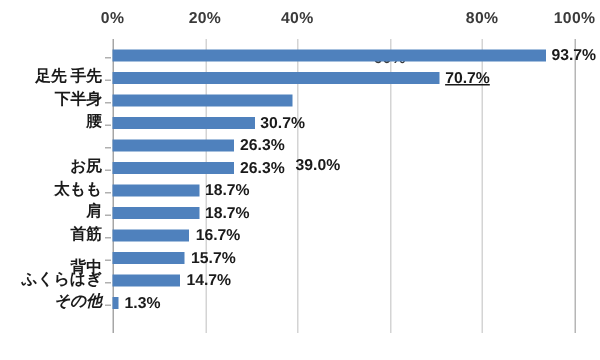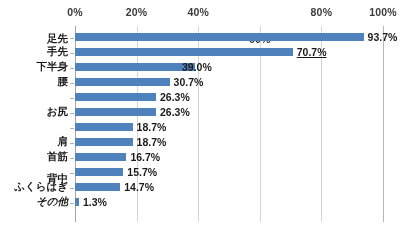--- a/index.html
+++ b/index.html
@@ -133,31 +133,32 @@
   <div id="plot-area">
       <div class="gridline axis-zero" style="left: 0px;"></div>
       <div class="gridline" style="left: 61.6px;"></div>
       <div class="gridline" style="left: 123.2px;"></div>
       <div class="gridline" style="left: 184.8px;"></div>
       <div class="gridline" style="left: 246.4px;"></div>
       <div class="gridline axis-last" style="left: 308px;"></div>
     </div>
 
   <div id="category-labels">
-      <div class="cat-label" style="top: 7px;">足先</div>
+      <div class="cat-label" style="top: 20px; text-align: center;">足先</div>
       <div class="cat-tick" style="top: 11.5px;"></div>
       <div class="cat-label" style="top: 20px;">手先</div>
       <div class="cat-tick" style="top: 26.5px;"></div>
       <div class="cat-label" style="top: 35px;">下半身</div>
       <div class="cat-tick" style="top: 41.5px;"></div>
       <div class="cat-label" style="top: 50px;">腰</div>
       <div class="cat-tick" style="top: 56.5px;"></div>
       <div class="cat-tick" style="top: 71.5px;"></div>
       <div class="cat-label" style="top: 80px;">お尻</div>
       <div class="cat-tick" style="top: 86.5px;"></div>
+      <div class="cat-label" style="top: 95px;">太もも</div>
       <div class="cat-tick" style="top: 101.5px;"></div>
       <div class="cat-label" style="top: 110px;">肩</div>
       <div class="cat-tick" style="top: 116.5px;"></div>
       <div class="cat-label" style="top: 125px;">首筋</div>
       <div class="cat-tick" style="top: 131.5px;"></div>
       <div class="cat-label" style="top: 147px; margin-left: 13px;">背中</div>
       <div class="cat-tick" style="top: 146.5px;"></div>
       <div class="cat-label" style="top: 155px;">ふくらはぎ</div>
       <div class="cat-tick" style="top: 161.5px;"></div>
       <div class="cat-label" style="top: 170px; font-style: italic;">その他</div>
@@ -168,21 +169,21 @@
       <div class="bar-row" style="top: 4px;">
         <div class="bar" style="width: 288.596px; background: rgb(79, 129, 189);"></div>
         <span class="bar-value" style="left: 292.596px;">93.7%</span>
       </div>
       <div class="bar-row" style="top: 19px;">
         <div class="bar" style="width: 217.756px; background: rgb(79, 129, 189);"></div>
         <span class="bar-value" style="left: 221.756px; text-decoration: underline;">70.7%</span>
       </div>
       <div class="bar-row" style="top: 34px;">
         <div class="bar" style="width: 120.12px; background: rgb(79, 129, 189);"></div>
-        <span class="bar-value" style="left: 107px;">39.0%</span>
+        <span class="bar-value" style="left: 122px; margin-top: 43px;">39.0%</span>
       </div>
       <div class="bar-row" style="top: 49px;">
         <div class="bar" style="width: 94.556px; background: rgb(79, 129, 189);"></div>
         <span class="bar-value" style="left: 98.556px;">30.7%</span>
       </div>
       <div class="bar-row" style="top: 64px;">
         <div class="bar" style="width: 81.004px; background: rgb(79, 129, 189);"></div>
         <span class="bar-value" style="left: 85.004px;">26.3%</span>
       </div>
       <div class="bar-row" style="top: 79px;">

